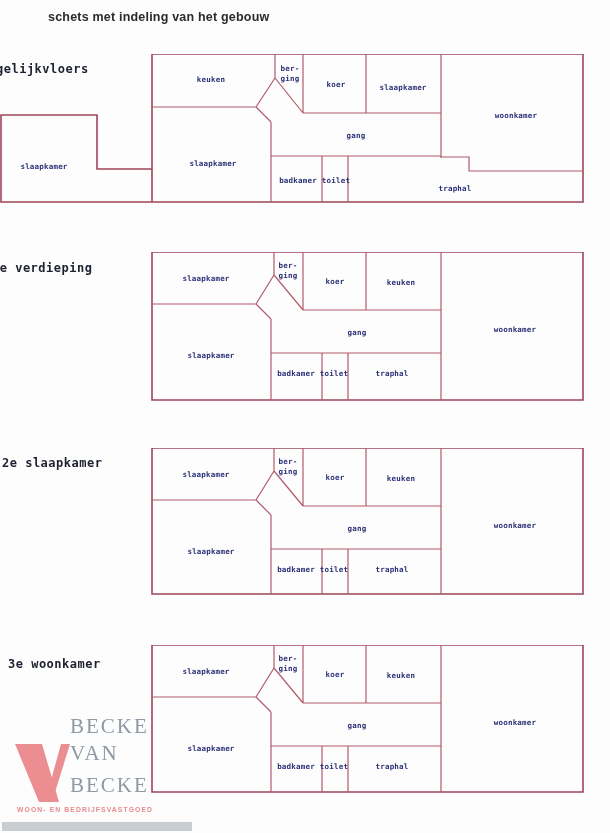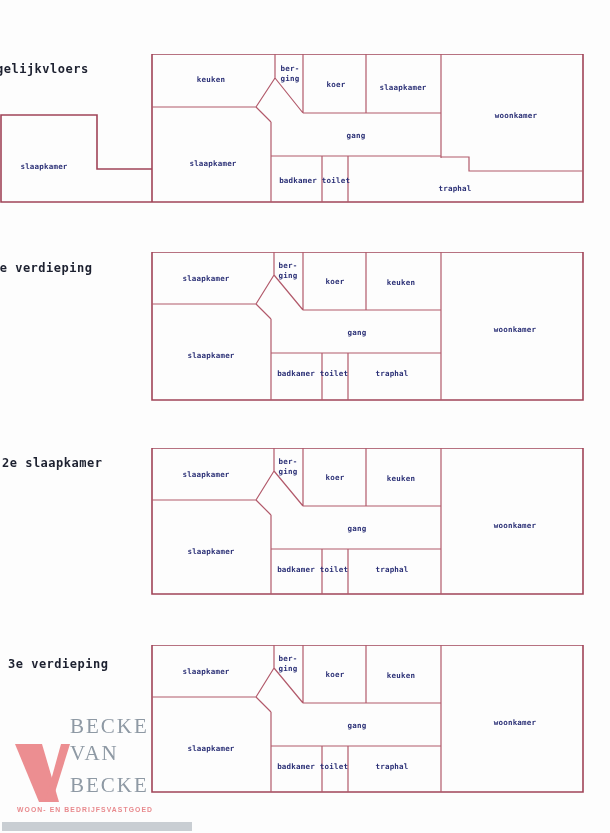--- a/index.html
+++ b/index.html
@@ -20,25 +20,26 @@
              font-size:21px;line-height:16px;color:#8e99a4;letter-spacing:2px;white-space:nowrap;}
   .logo-tagline{position:absolute;left:17px;top:806px;font-family:"Liberation Sans",sans-serif;
                 font-size:6.8px;font-weight:700;color:#e8898d;letter-spacing:1.1px;white-space:nowrap;}
   .scan-strip{position:absolute;left:2px;top:822px;width:190px;height:9px;background:#c9ced3;}
 </style>
 </head>
 <body>
 
 <div id="page">
 
+  <div class="title">schets met indeling van het gebouw</div>
 
   <div class="fl" style="left:-4px;top:62px">gelijkvloers</div>
   <div class="fl" style="left:-8px;top:261px">1e verdieping</div>
   <div class="fl" style="left:2px;top:456px">2e slaapkamer</div>
-  <div class="fl" style="left:8px;top:657px">3e verdieping</div>
+  <div class="fl" style="left:8px;top:657px">3e woonkamer</div>
 
   <div class="floor" style="top:54px;height:150px">
     <svg width="610" height="150" viewBox="0 0 610 150">
       <path class="walls-outer" d="M152,0 H583 V148 H1 V61 H97 V115 H152 Z M152,115 V148"></path>
       <path class="walls-inner" d="M152,53 H256 M256,53 L275,24 M275,0 V24 M275,24 L303,59 M256,53 L271,68 M271,68 V148
                M303,0 V59 M303,59 H441 M366,0 V59 M441,0 V104 M271,102 H441
                M322,102 V148 M348,102 V148 M441,103 H469 V117 H583"></path>
     </svg>
     <div class="rl" style="left:211px;top:25px">keuken</div>
     <div class="rl two" style="left:290px;top:20px">

